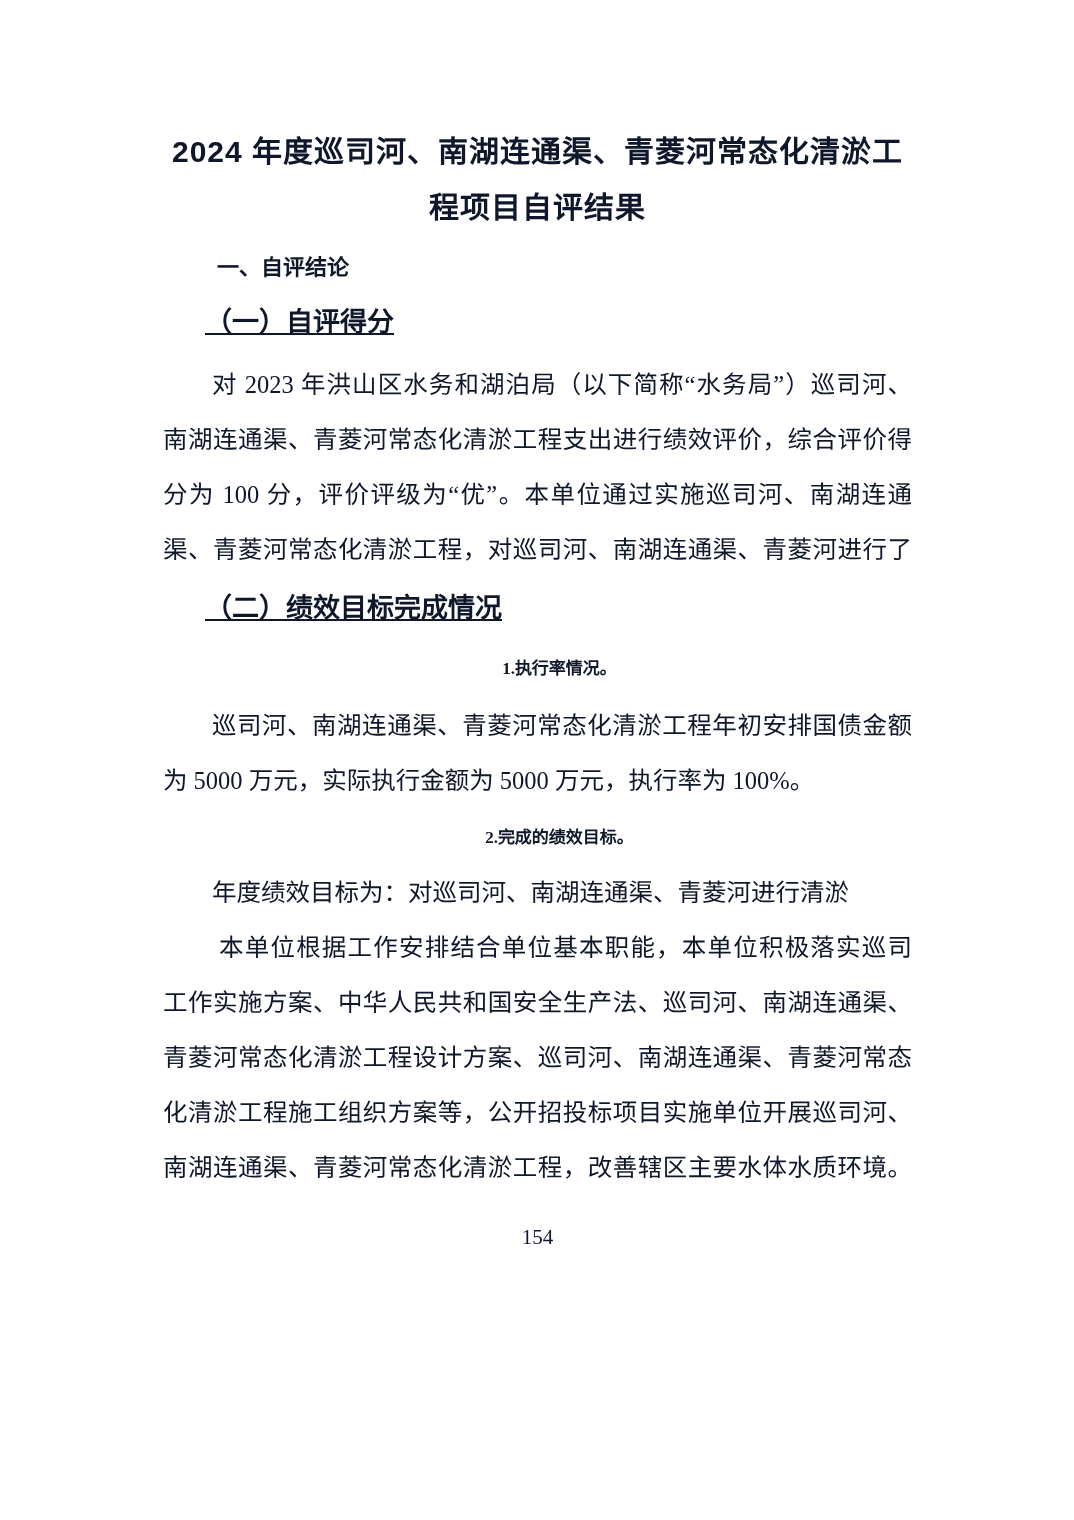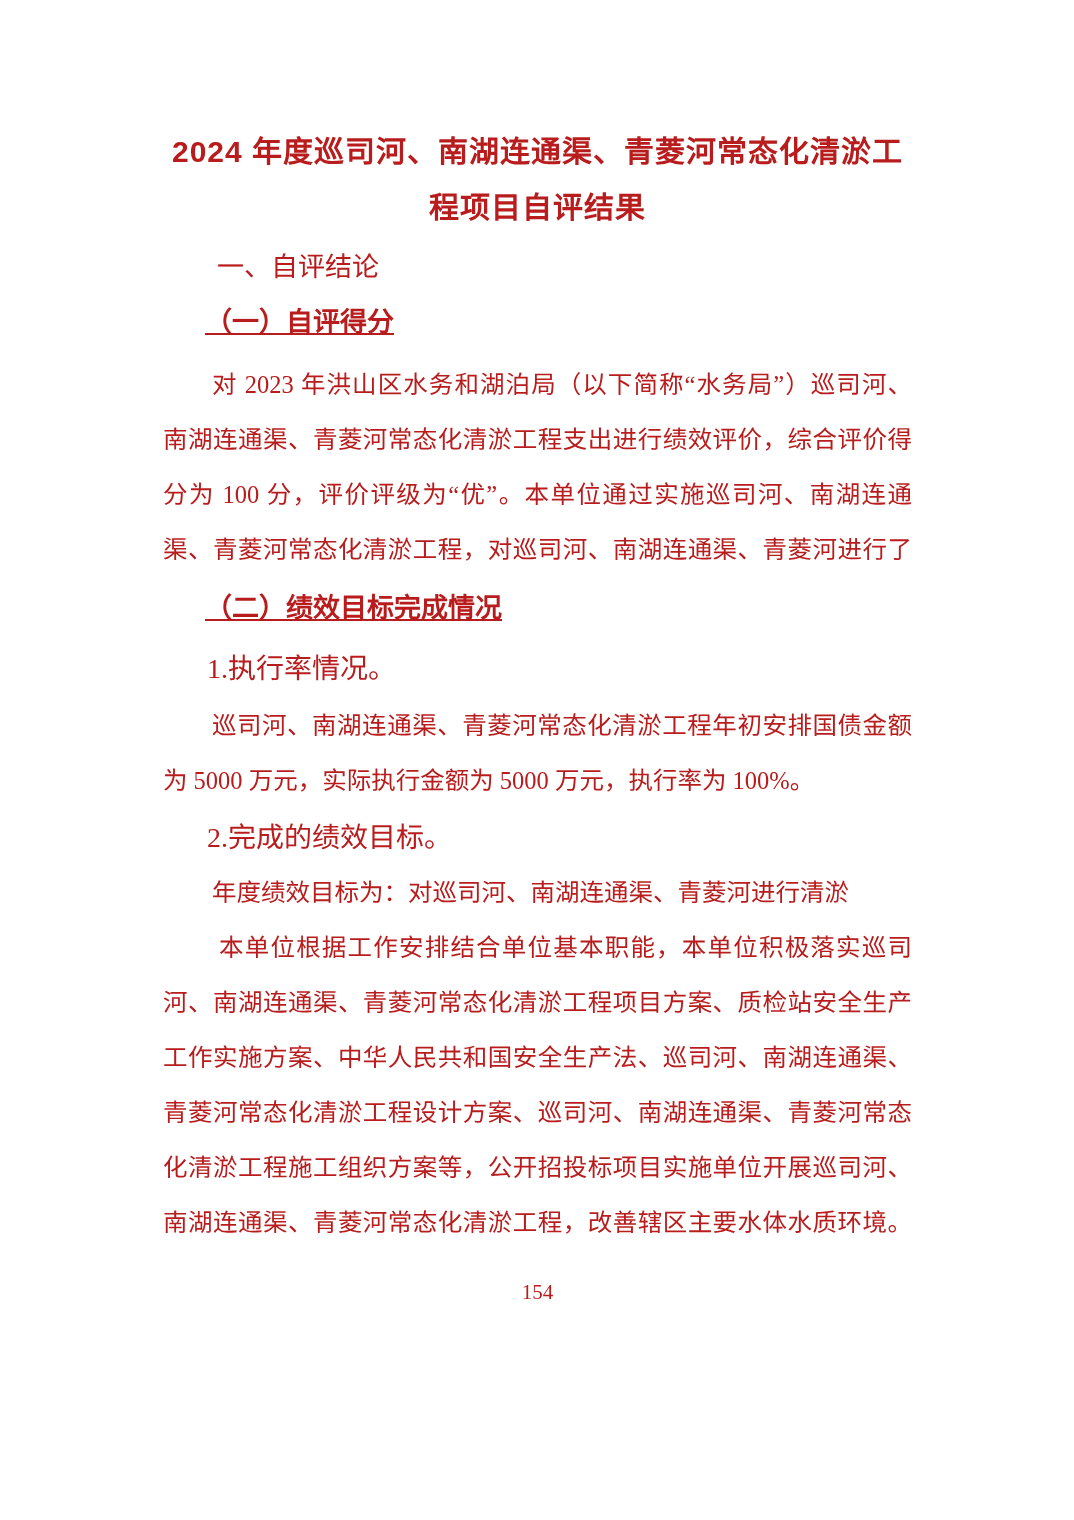--- a/index.html
+++ b/index.html
@@ -6,21 +6,21 @@
     margin: 0;
     padding: 0;
     background: #ffffff;
   }
   .page {
     position: relative;
     width: 1074px;
     height: 1520px;
     margin: 0 auto;
     background: #ffffff;
-    color: #b91c1c;
+    color: #0f172a;
     overflow: hidden;
     font-family: "Liberation Serif", "DejaVu Serif", serif;
   }
   .content {
     box-sizing: border-box;
     width: 100%;
     height: 100%;
     padding: 124px 162px 0 163px;
   }
   
@@ -33,46 +33,47 @@
     letter-spacing: 1px;
   }
   .doc-title .tline {
     height: 56px;
     line-height: 56px;
     white-space: nowrap;
   }
   
   .h-l1 {
     font-family: "Liberation Sans", "DejaVu Sans", sans-serif;
-    font-weight: normal;
-    font-size: 27px;
+    font-weight: bold;
+    font-size: 22px;
     height: 55px;
     line-height: 55px;
     text-indent: 54px;
     margin-top: 4px;
     white-space: nowrap;
   }
   
   .h-l2 {
     font-weight: bold;
     font-size: 27px;
     height: 55px;
     line-height: 55px;
     text-indent: 42px;
     white-space: nowrap;
     text-decoration: underline;
   }
   
   .h-l3 {
-    font-weight: normal;
-    font-size: 28px;
+    font-weight: bold;
+    font-size: 17px;
     height: 55px;
     line-height: 55px;
     text-indent: 44px;
     white-space: nowrap;
+    text-align: center;
   }
   .para { margin: 0; }
   .line {
     font-size: 24.5px;
     height: 55px;
     line-height: 55px;
   }
   
   .fill {
     text-align: justify;
@@ -126,21 +127,20 @@
     </div>
 
     <div class="h-l3 mt2">2.完成的绩效目标。</div>
 
     <div class="para">
       <div class="line indent">年度绩效目标为：对巡司河、南湖连通渠、青菱河进行清淤</div>
     </div>
 
     <div class="para">
       <div class="line fill indent2">本单位根据工作安排结合单位基本职能，本单位积极落实巡司</div>
-      <div class="line fill">河、南湖连通渠、青菱河常态化清淤工程项目方案、质检站安全生产</div>
       <div class="line fill">工作实施方案、中华人民共和国安全生产法、巡司河、南湖连通渠、</div>
       <div class="line fill">青菱河常态化清淤工程设计方案、巡司河、南湖连通渠、青菱河常态</div>
       <div class="line fill">化清淤工程施工组织方案等，公开招投标项目实施单位开展巡司河、</div>
       <div class="line fill">南湖连通渠、青菱河常态化清淤工程，改善辖区主要水体水质环境。</div>
     </div>
 
 
     <div class="page-number">154</div>
 
   </div>

